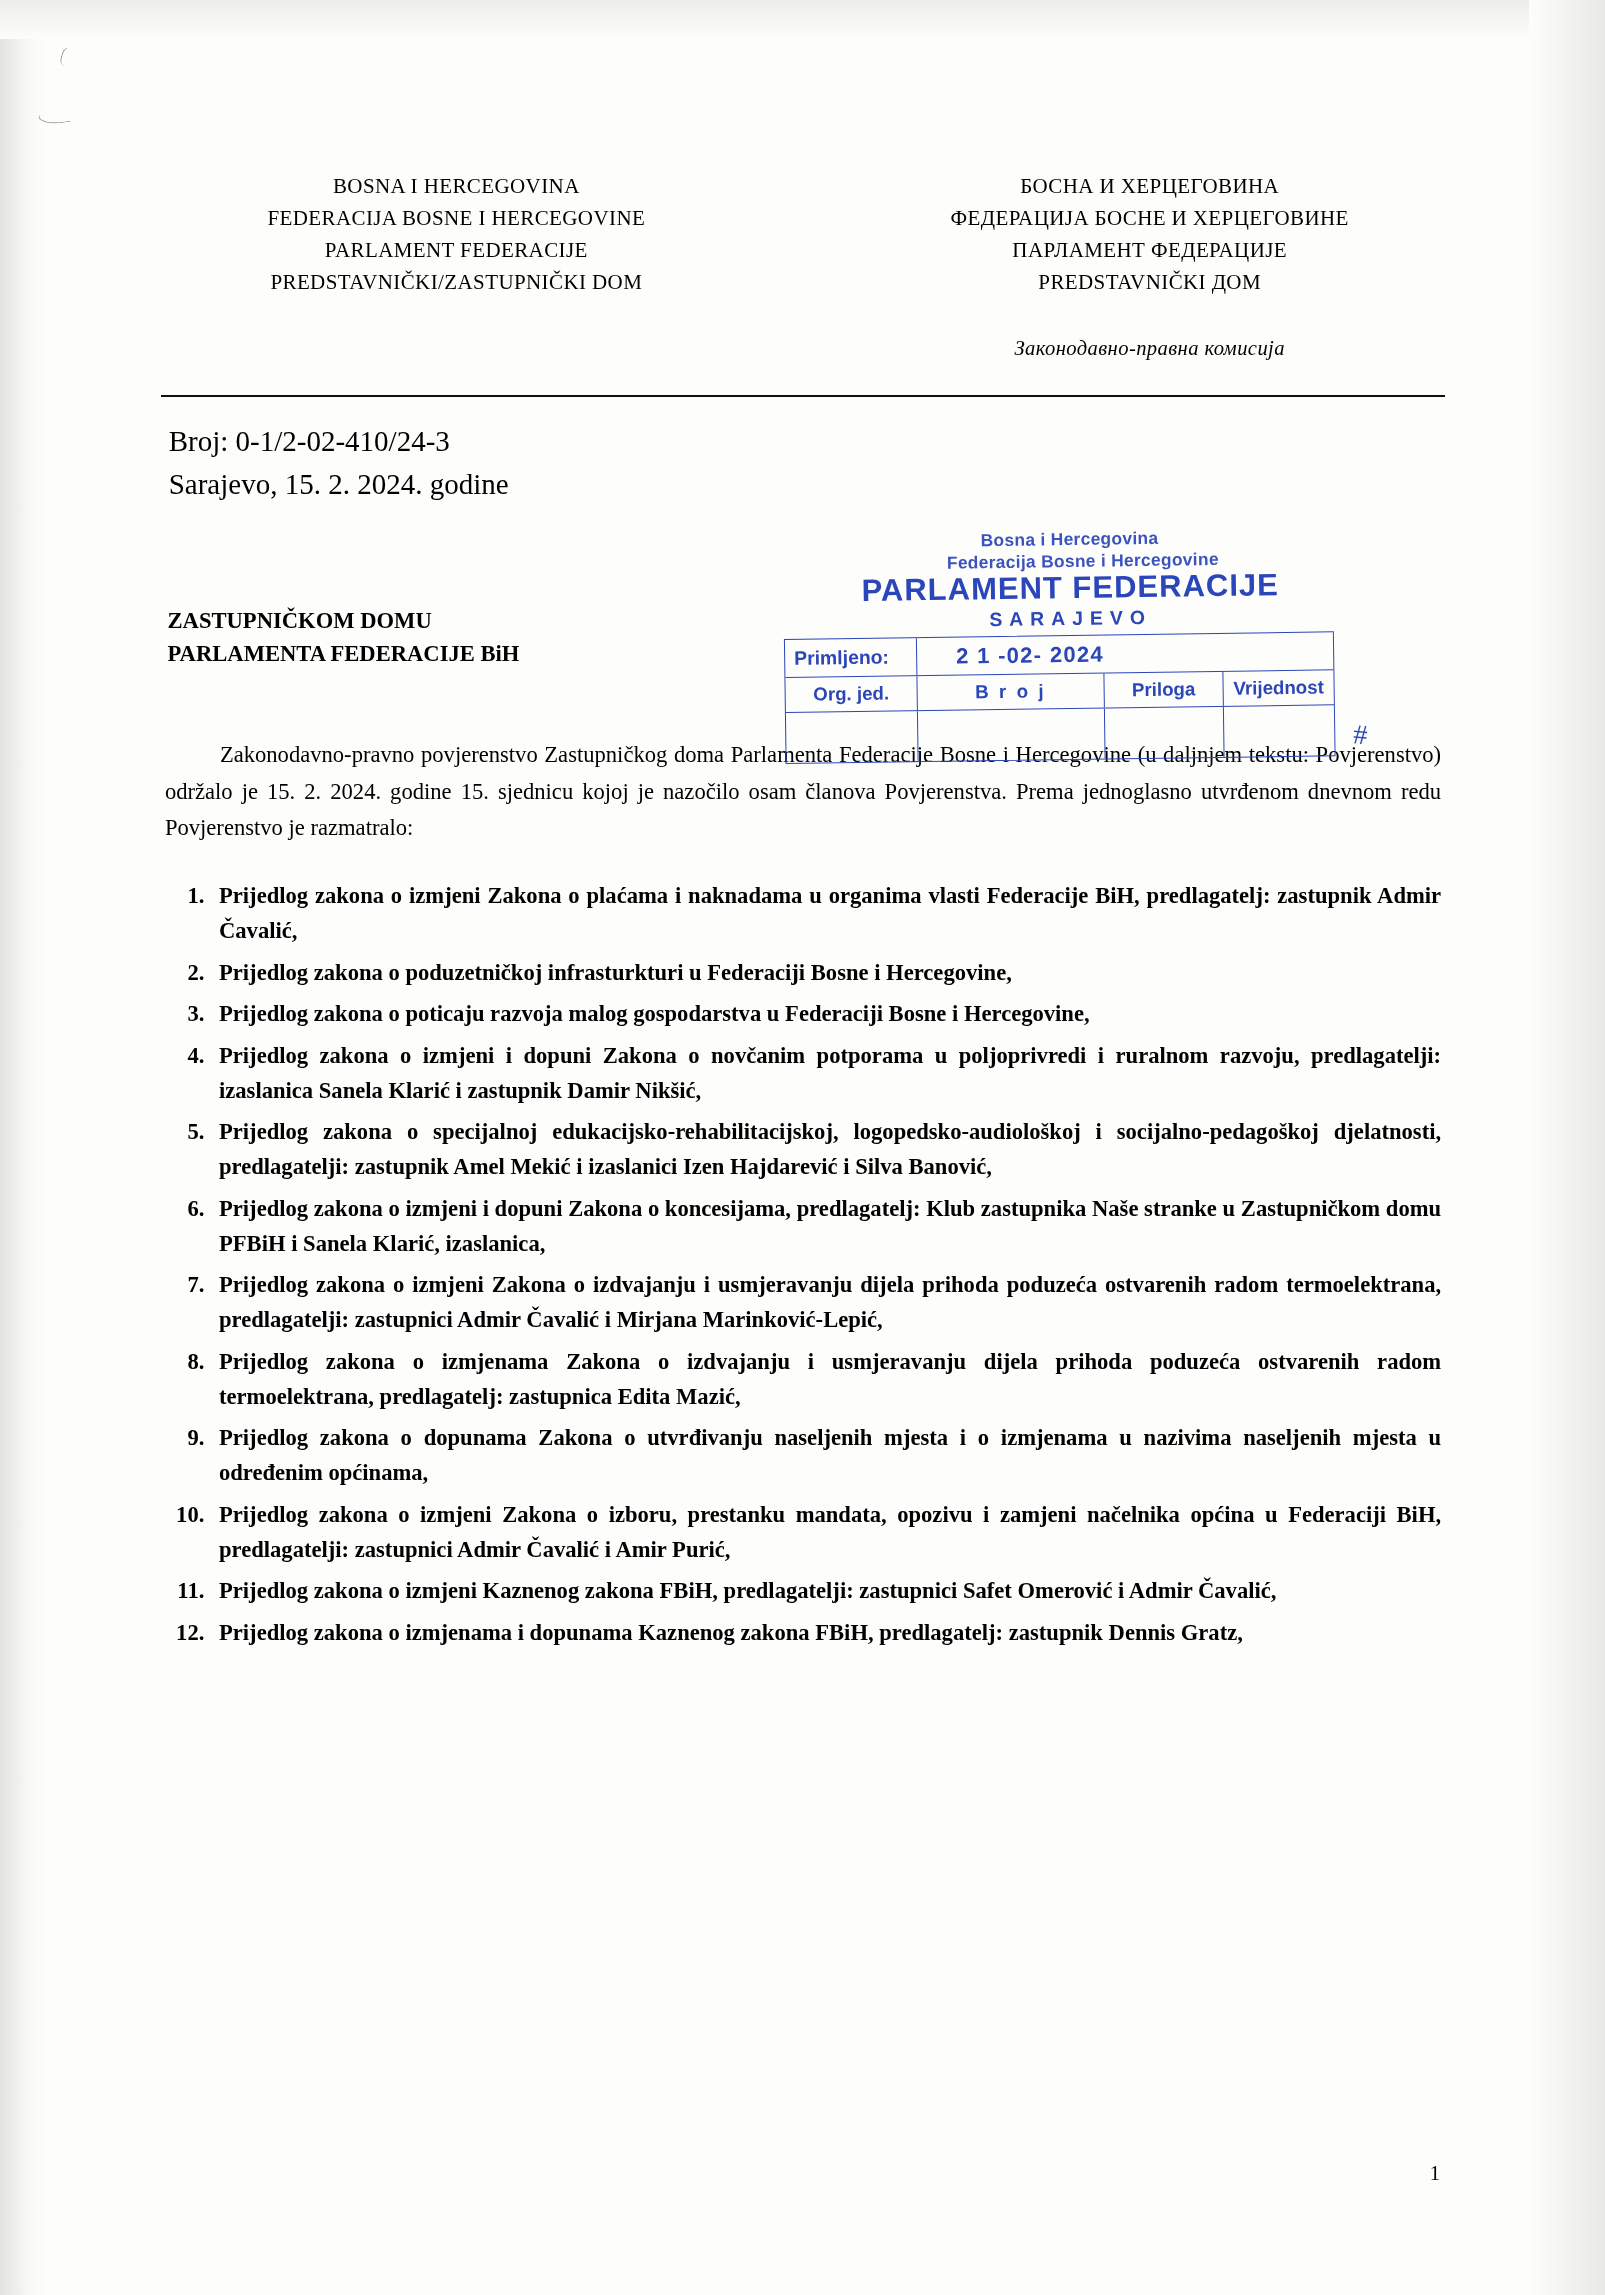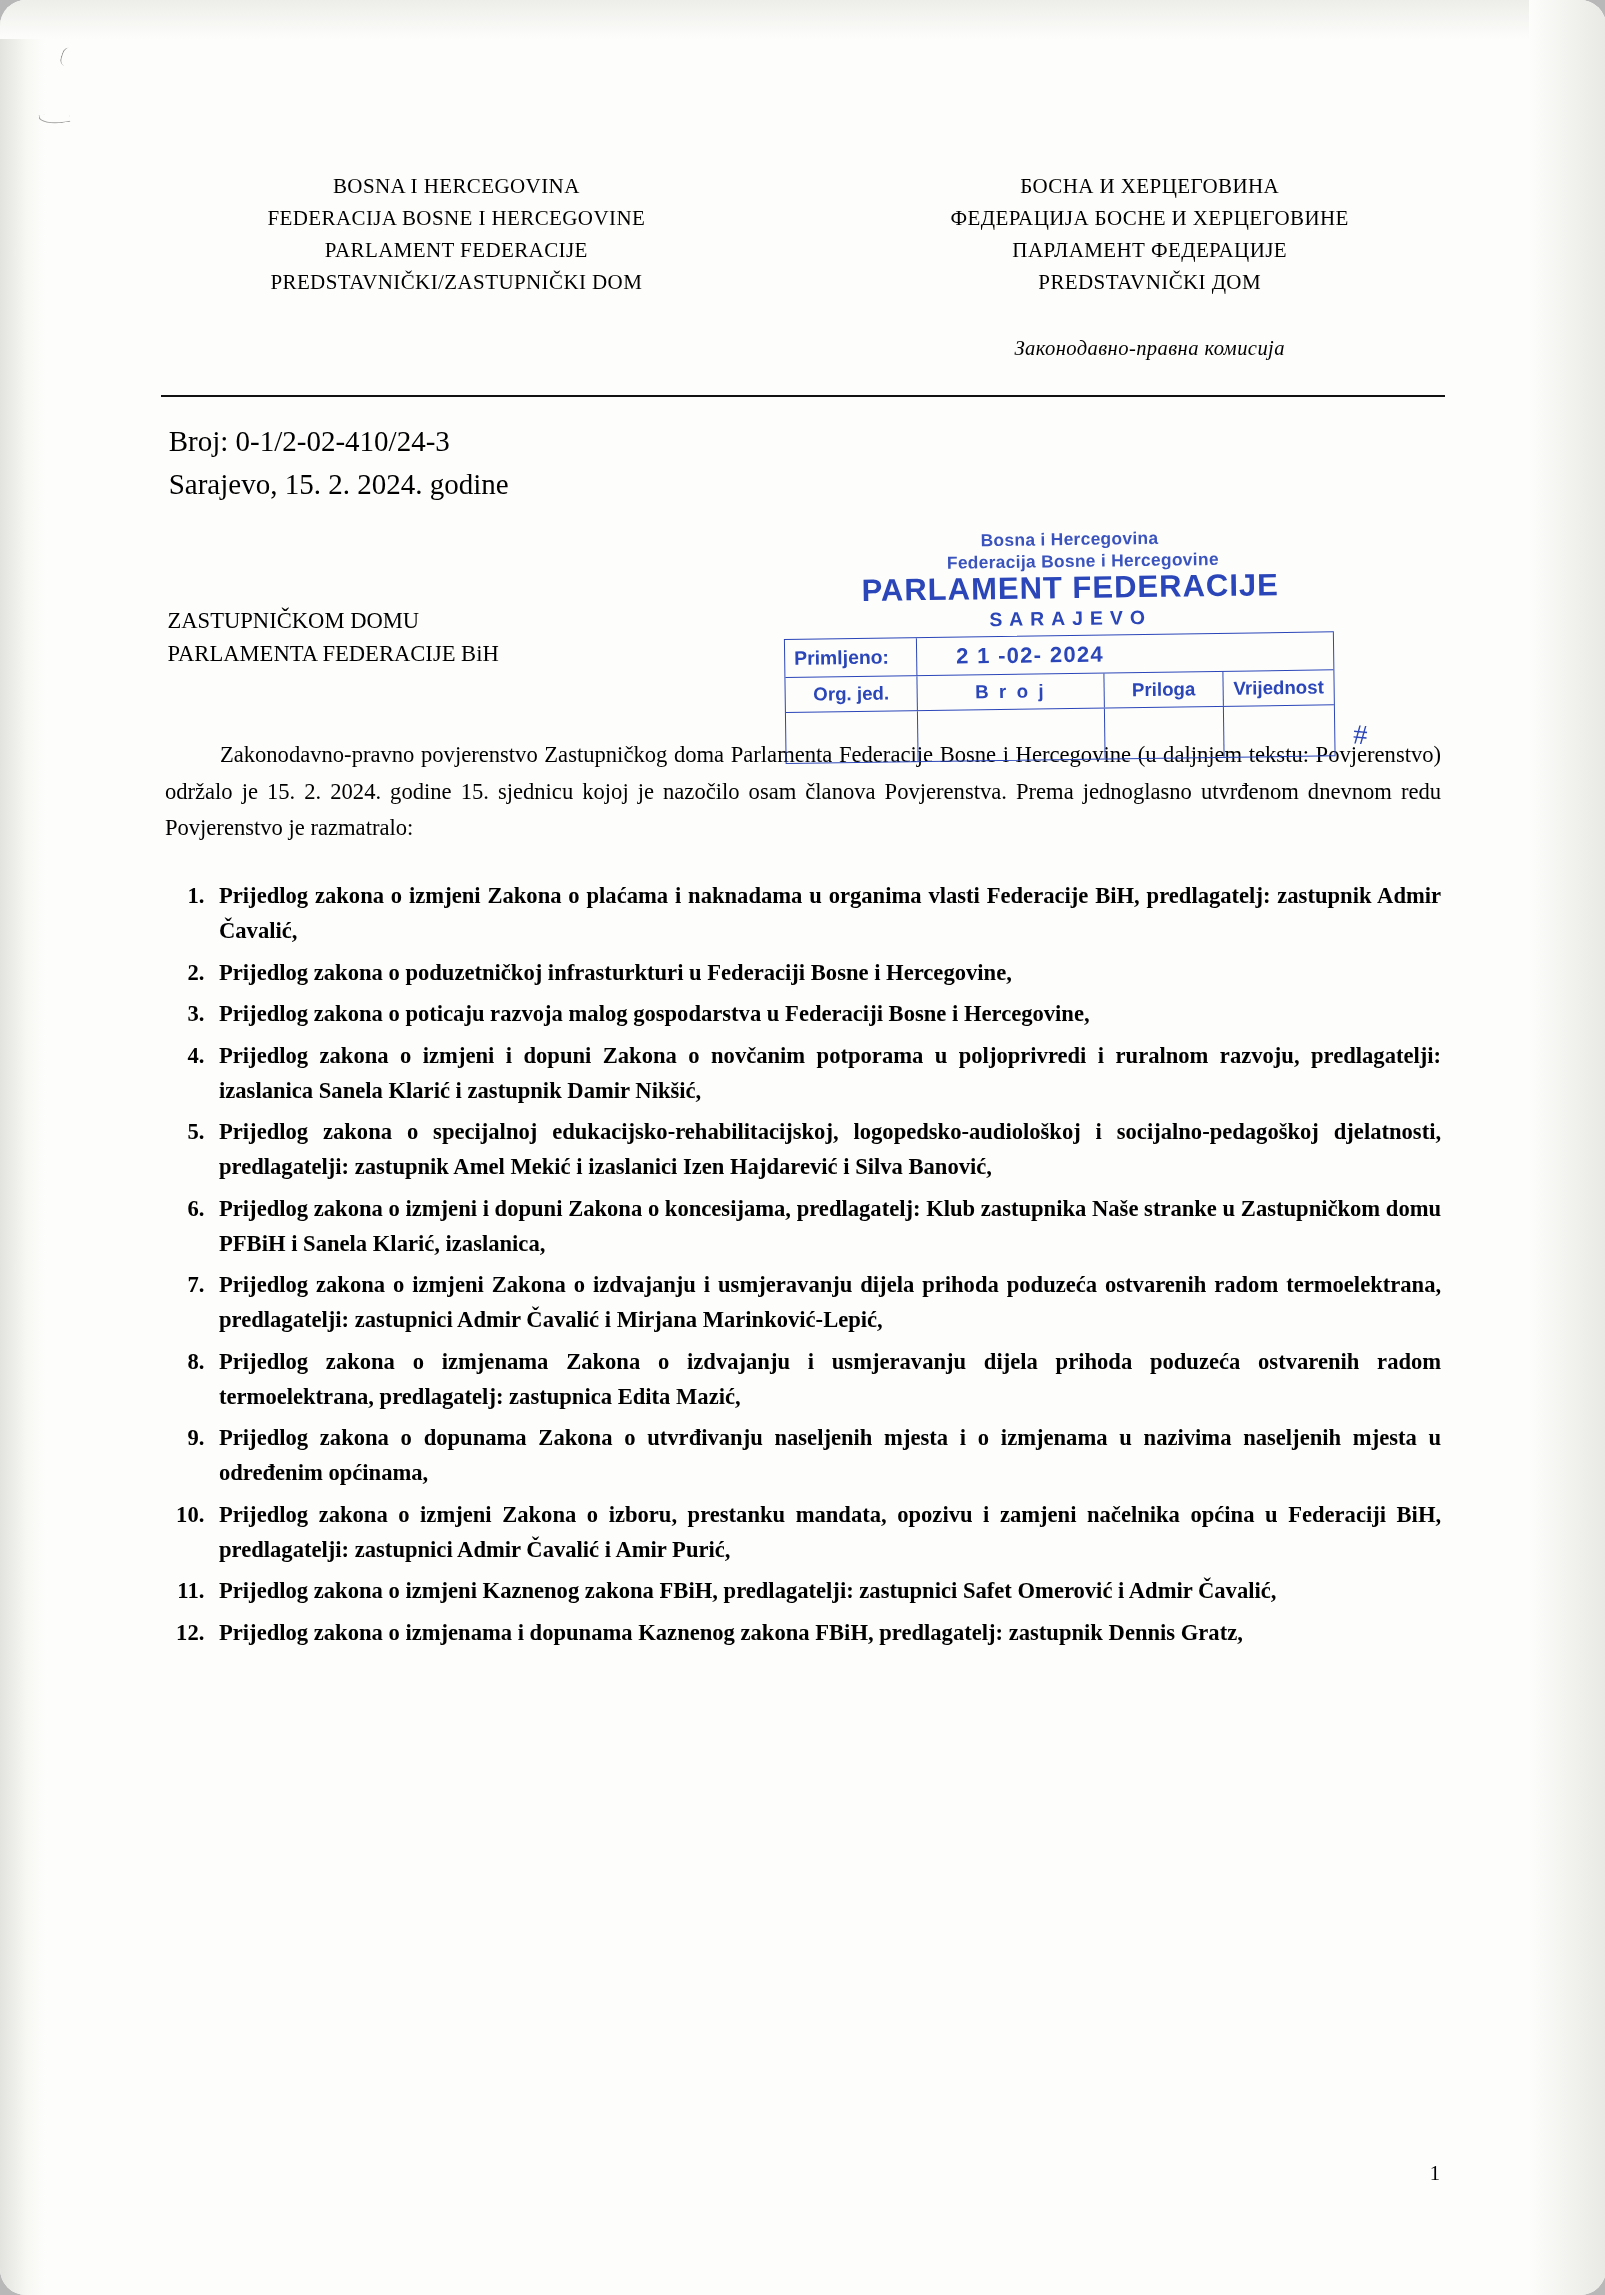--- a/index.html
+++ b/index.html
@@ -10,21 +10,20 @@
   body {
     font-family: "Liberation Serif", serif;
   }
   .page {
     position: relative;
     width: 1606px;
     height: 2295px;
     background: #fdfdfb;
     overflow: hidden;
     box-sizing: border-box;
-    border-radius: 26px;
   }
   
   .scan-shade-left {
     position: absolute;
     left: 0; top: 0;
     width: 45px; height: 100%;
     background: linear-gradient(to right, #e2e2de 0%, #f7f7f4 60%, #fdfdfb 100%);
     pointer-events: none;
   }
   .scan-shade-top {
@@ -213,21 +212,21 @@
     top: 194px;
     font-size: 28px;
     color: #2b46b8;
     font-family: "Liberation Serif", serif;
     transform: rotate(6deg);
   }
 
   
   .addressee {
     margin-top: 97px;
-    font-weight: normal;
+    font-weight: bold;
     font-size: 22.6px;
     line-height: 1.5;
     padding-left: 6.5px;
   }
 
   
   .body-para {
     margin-top: 66px;
     font-size: 22.6px;
     line-height: 1.62;

